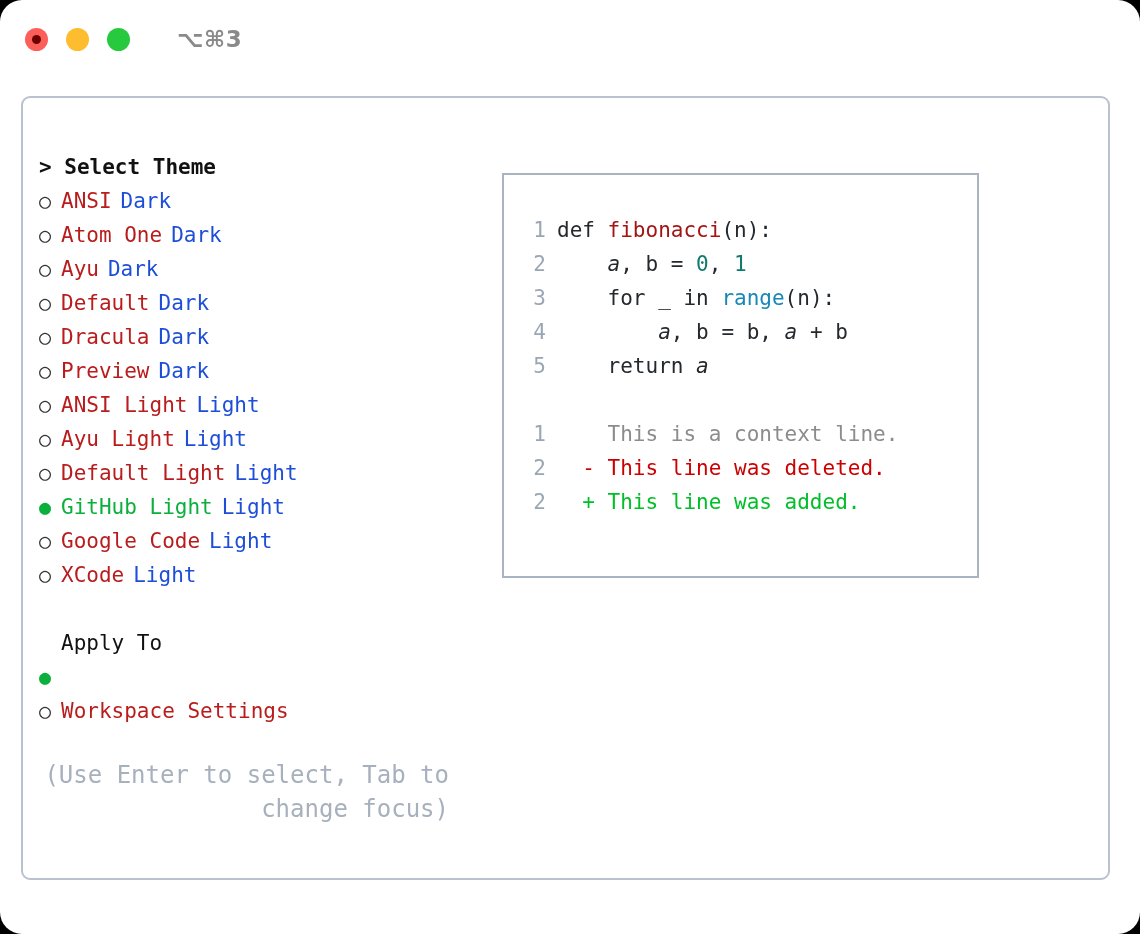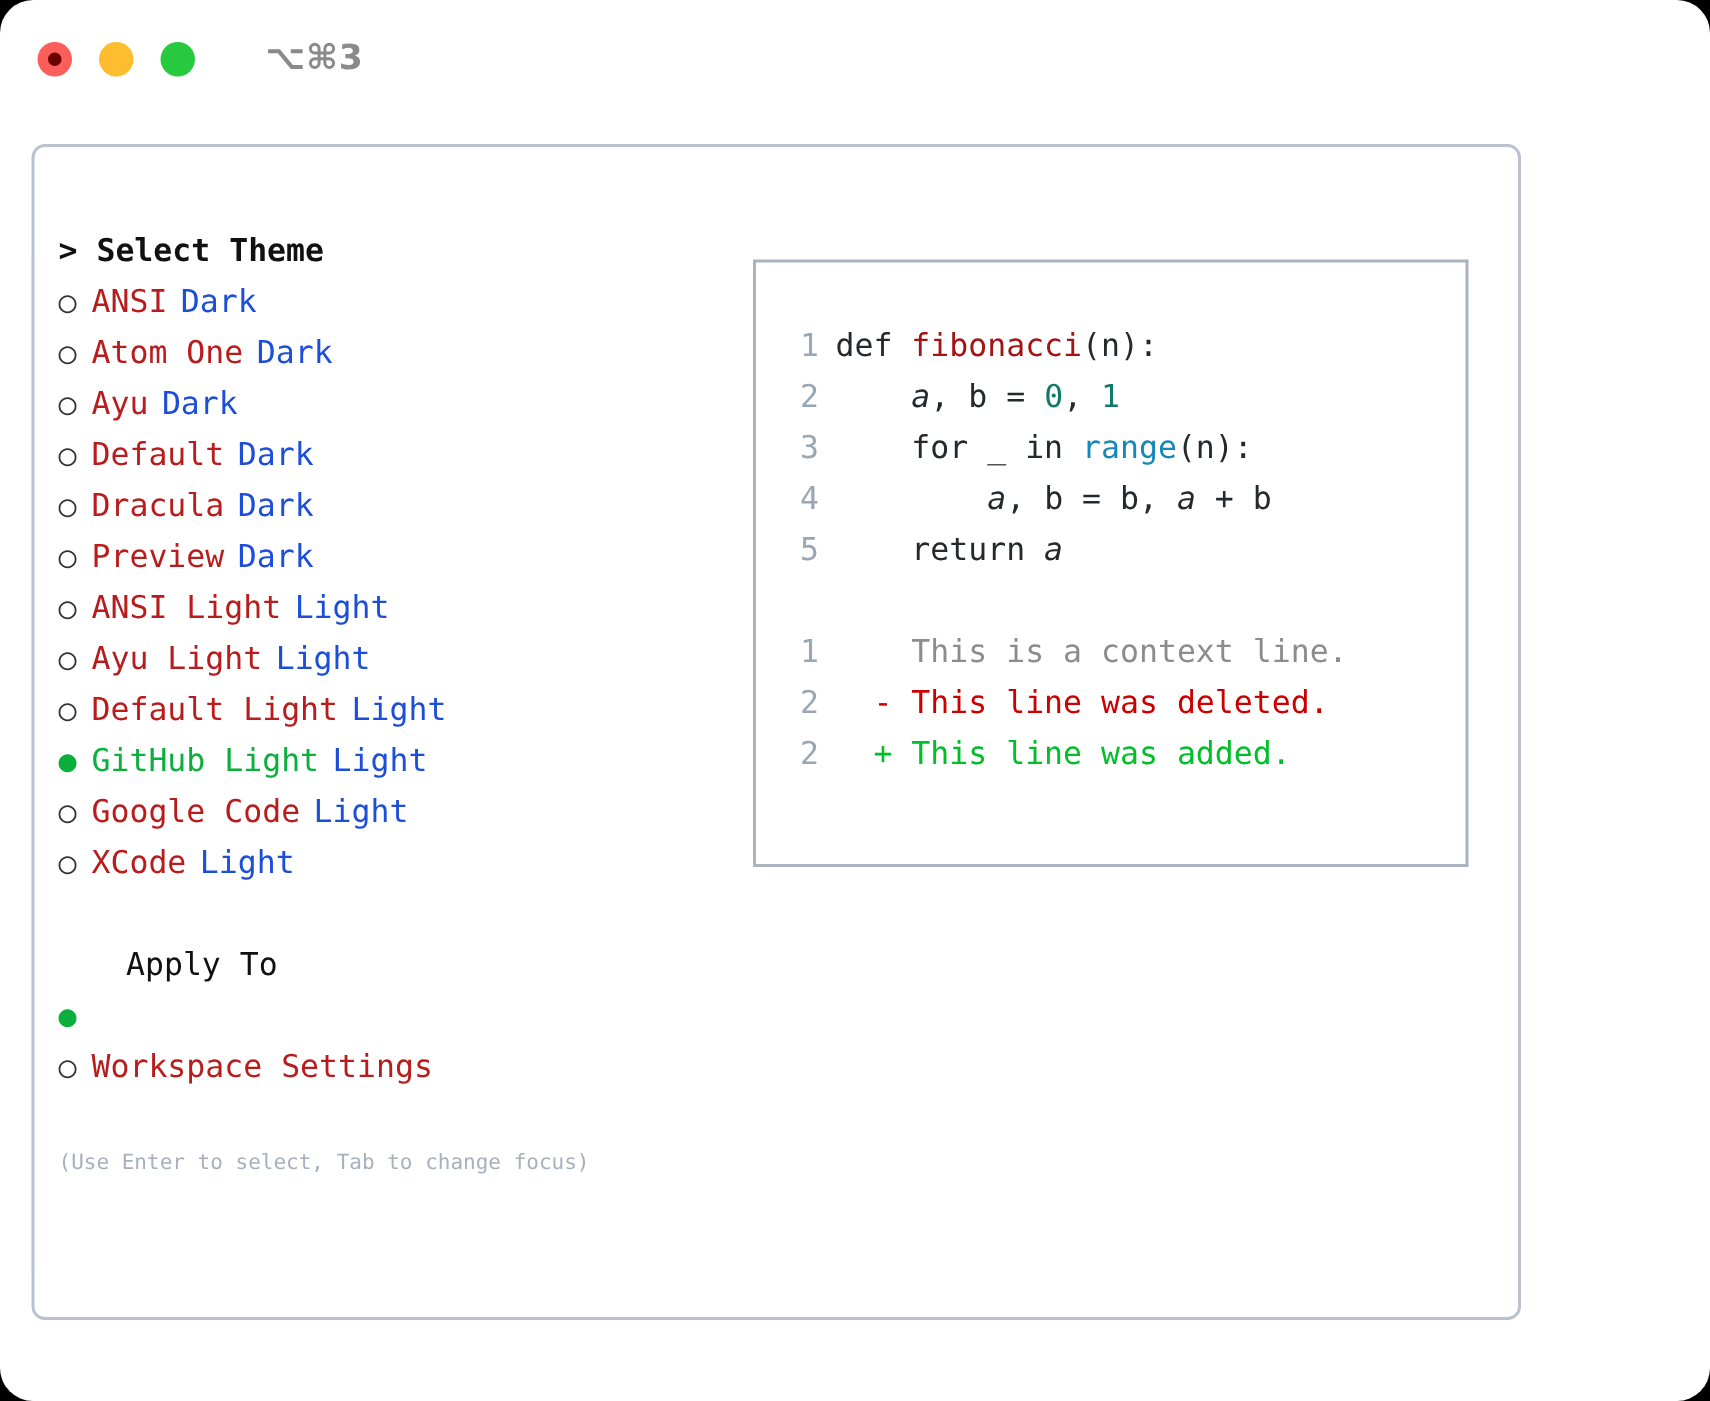--- a/index.html
+++ b/index.html
@@ -66,21 +66,21 @@
     font-weight: bold;
     color: #8a8a8a;
     letter-spacing: 0.5px;
   }
 
   
   .panel {
     position: absolute;
     left: 21px;
     top: 96px;
-    width: 993px;
+    width: 1089px;
     height: 784px;
     border: 2px solid #b9c2ce;
     border-radius: 9px;
     box-sizing: border-box;
     background: #ffffff;
     text-decoration: underline;
   }
 
   
   .left-col {
@@ -118,31 +118,31 @@
     color: #1d4ed8;
     margin-left: 9px;
   }
   .group-head {
     display: flex;
     align-items: flex-end;
     font-size: 21px;
     line-height: 34px;
     color: #111111;
     white-space: pre;
-    gap: 23px;
   }
   .group-head .bullet { color: transparent; }
   .spacer { height: 34px; }
   .hint {
     margin-top: 30px;
-    font-size: 14px;
+    font-size: 24px;
     line-height: 34px;
     color: #a7b0bd;
     width: 410px;
     white-space: normal;
+    text-align: right;
   }
 
   
   .right-col {
     position: absolute;
     left: 479px;
     top: 52px;
     width: 490px;
   }
   .preview-title {

